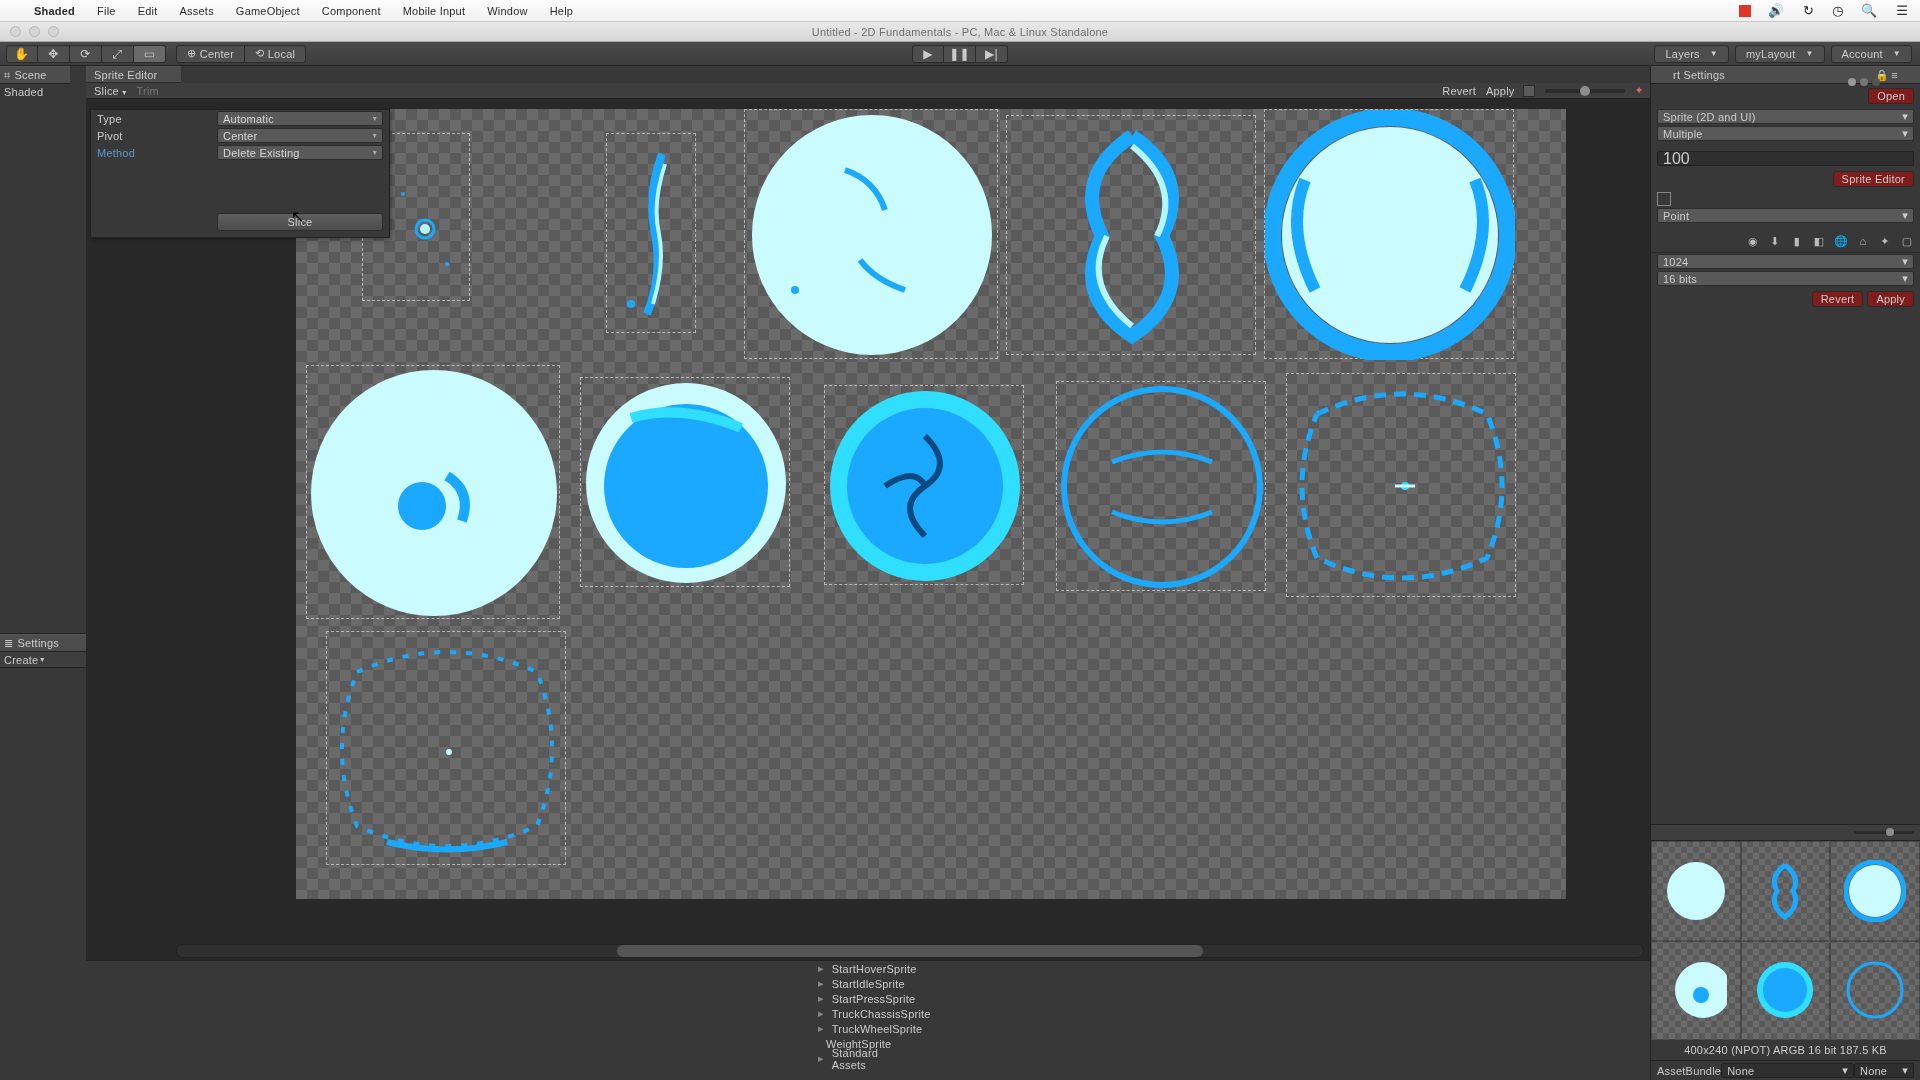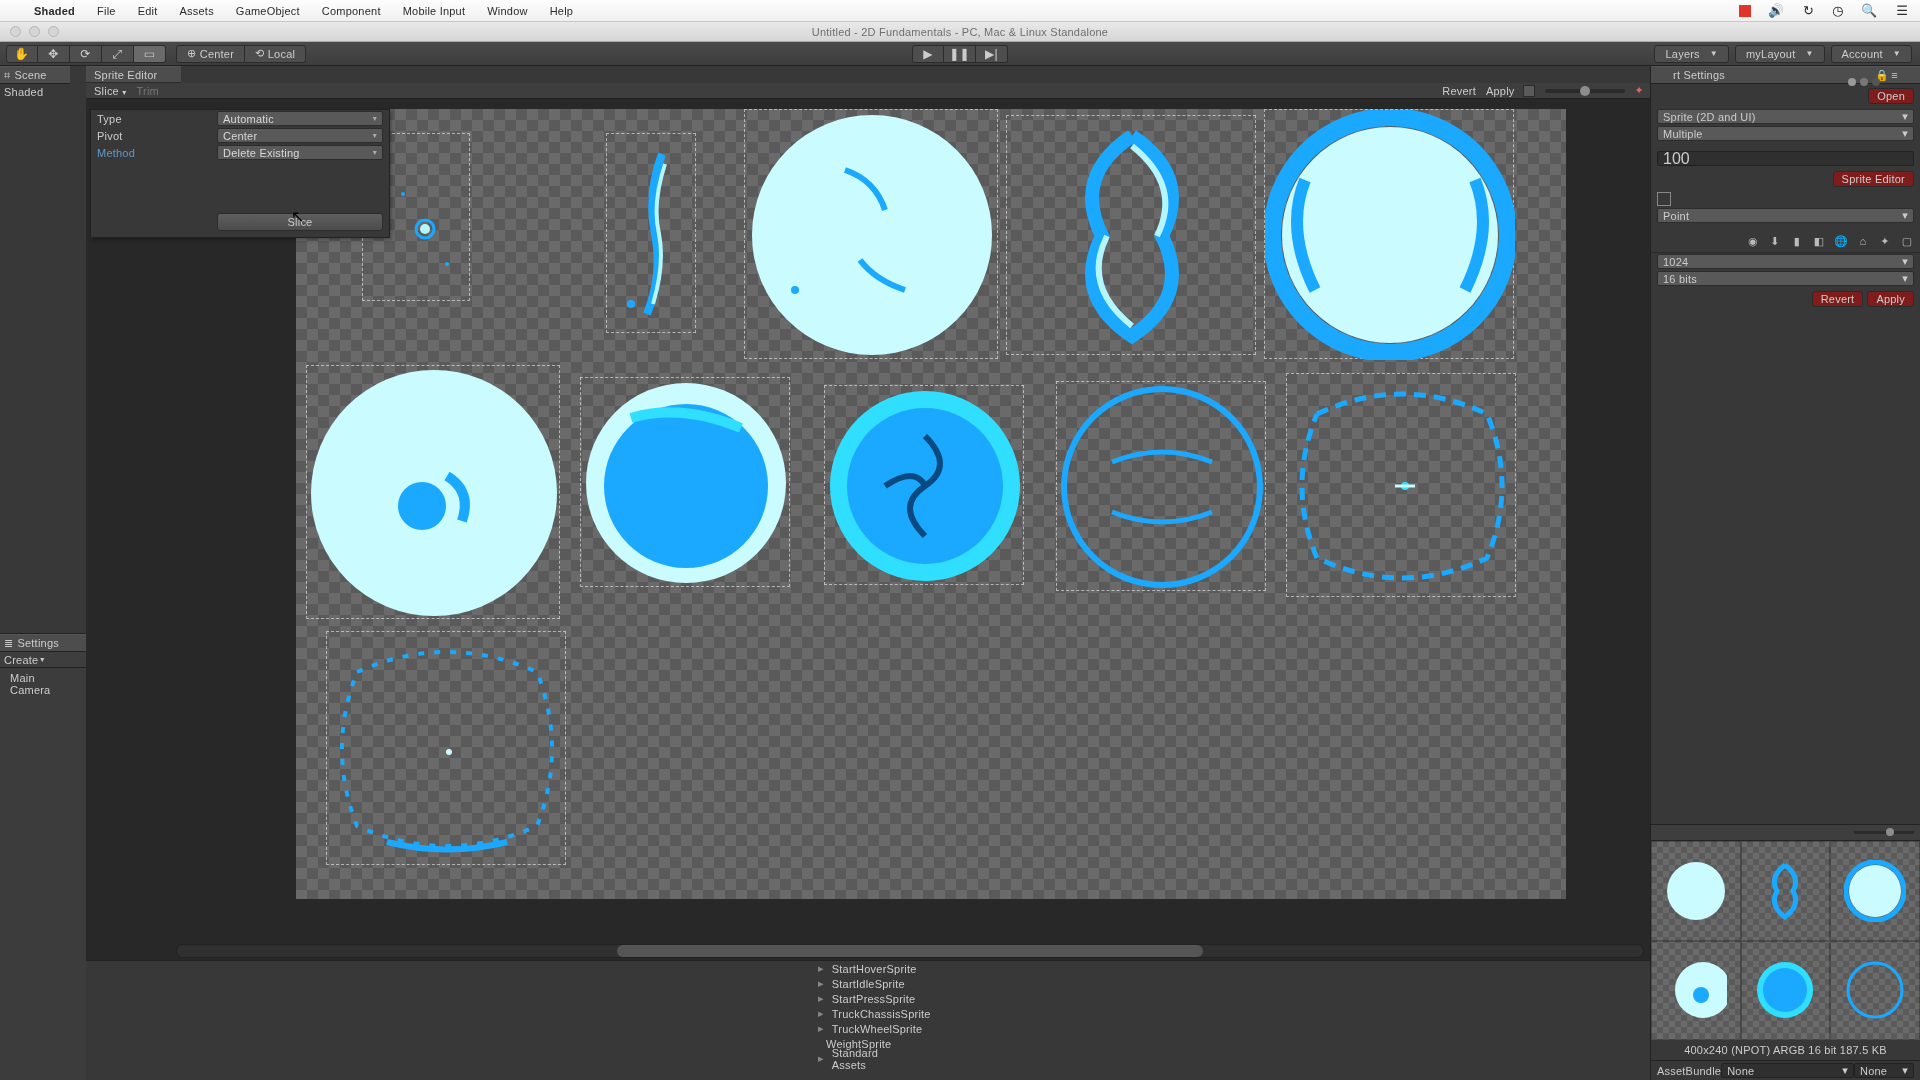--- a/index.html
+++ b/index.html
@@ -194,23 +194,20 @@
       <div class="shaded">Shaded</div>
     </div>
     <div class="hier-tab">
         <span>≣</span>
         <span>Settings</span>
       </div>
     <div style="height:16px;background:#3e3e3e;border-bottom:1px solid #222;display:flex;align-items:center;padding:0 4px;">
         <span>Create</span>
         <span style="font-size:8px;margin-left:2px">▾</span>
       </div>
-    <div class="hier-body">
-      <div class="hier-item">Main Camera</div>
-    </div>
   </div>
 
   <div class="center-col">
     <div class="sped-tab">Sprite Editor</div>
     <div class="sped-bar">
       <span class="link"><span>Slice</span> <span style="font-size:8px">▾</span></span>
       <span class="link dim">Trim</span>
       <span class="spacer"></span>
       <span class="link">Revert</span>
       <span class="link">Apply</span>

